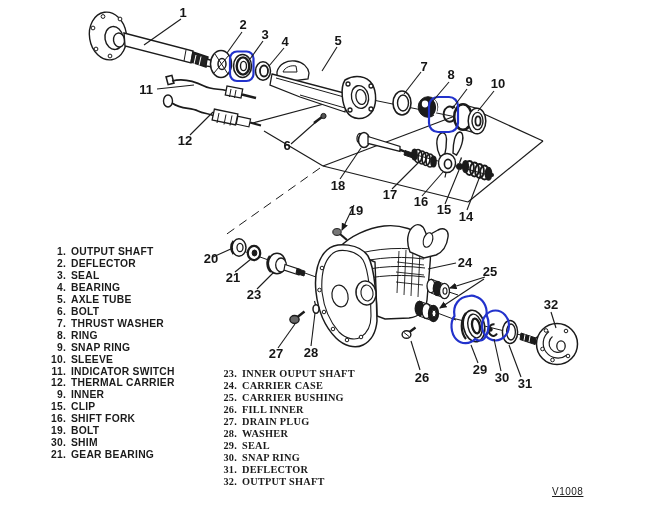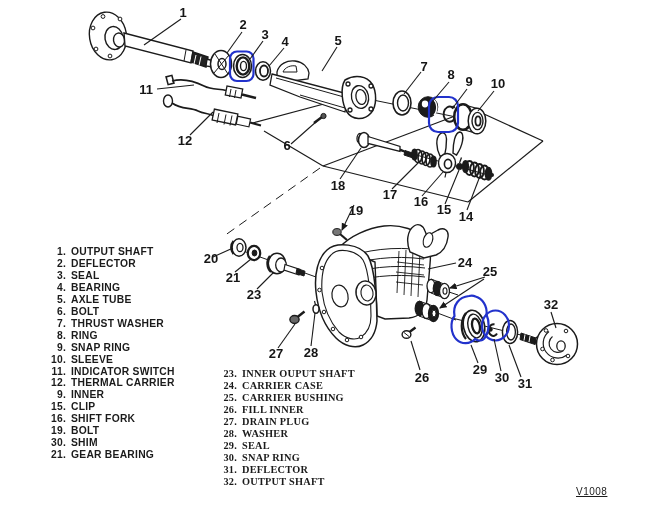--- a/index.html
+++ b/index.html
@@ -7,21 +7,21 @@
         font-family:"Liberation Sans",sans-serif;color:#1b1b1b;}
   svg{position:absolute;left:0;top:0;}
   .callout{font-family:"Liberation Sans",sans-serif;font-size:13px;font-weight:bold;fill:#151515;}
   .plist{position:absolute;font-size:10.3px;font-weight:bold;letter-spacing:.25px;}
   .plist .row{display:flex;line-height:11.95px;white-space:nowrap;}
   .plist .num{display:inline-block;text-align:right;margin-right:5px;}
   #list-left{left:44px;top:246px;}
   #list-left .num{width:22px;}
   #list-right{left:216px;top:368px;font-family:Liberation Serif, serif;}
   #list-right .num{width:21px;}
-  #fig-code{position:absolute;left:576px;top:486px;font-size:10px;font-weight:normal;letter-spacing:.5px;text-decoration:underline;}
+  #fig-code{position:absolute;left:552px;top:486px;font-size:10px;font-weight:normal;letter-spacing:.5px;text-decoration:underline;}
 </style>
 </head>
 <body>
 
 <div id="page">
 
 <svg width="650" height="510" viewBox="0 0 650 510">
   <defs>
     <marker id="arr" markerWidth="8" markerHeight="8" refX="6" refY="3" orient="auto">
       <path d="M0,0 L7,3 L0,6 Z" fill="#1b1b1b"></path>

